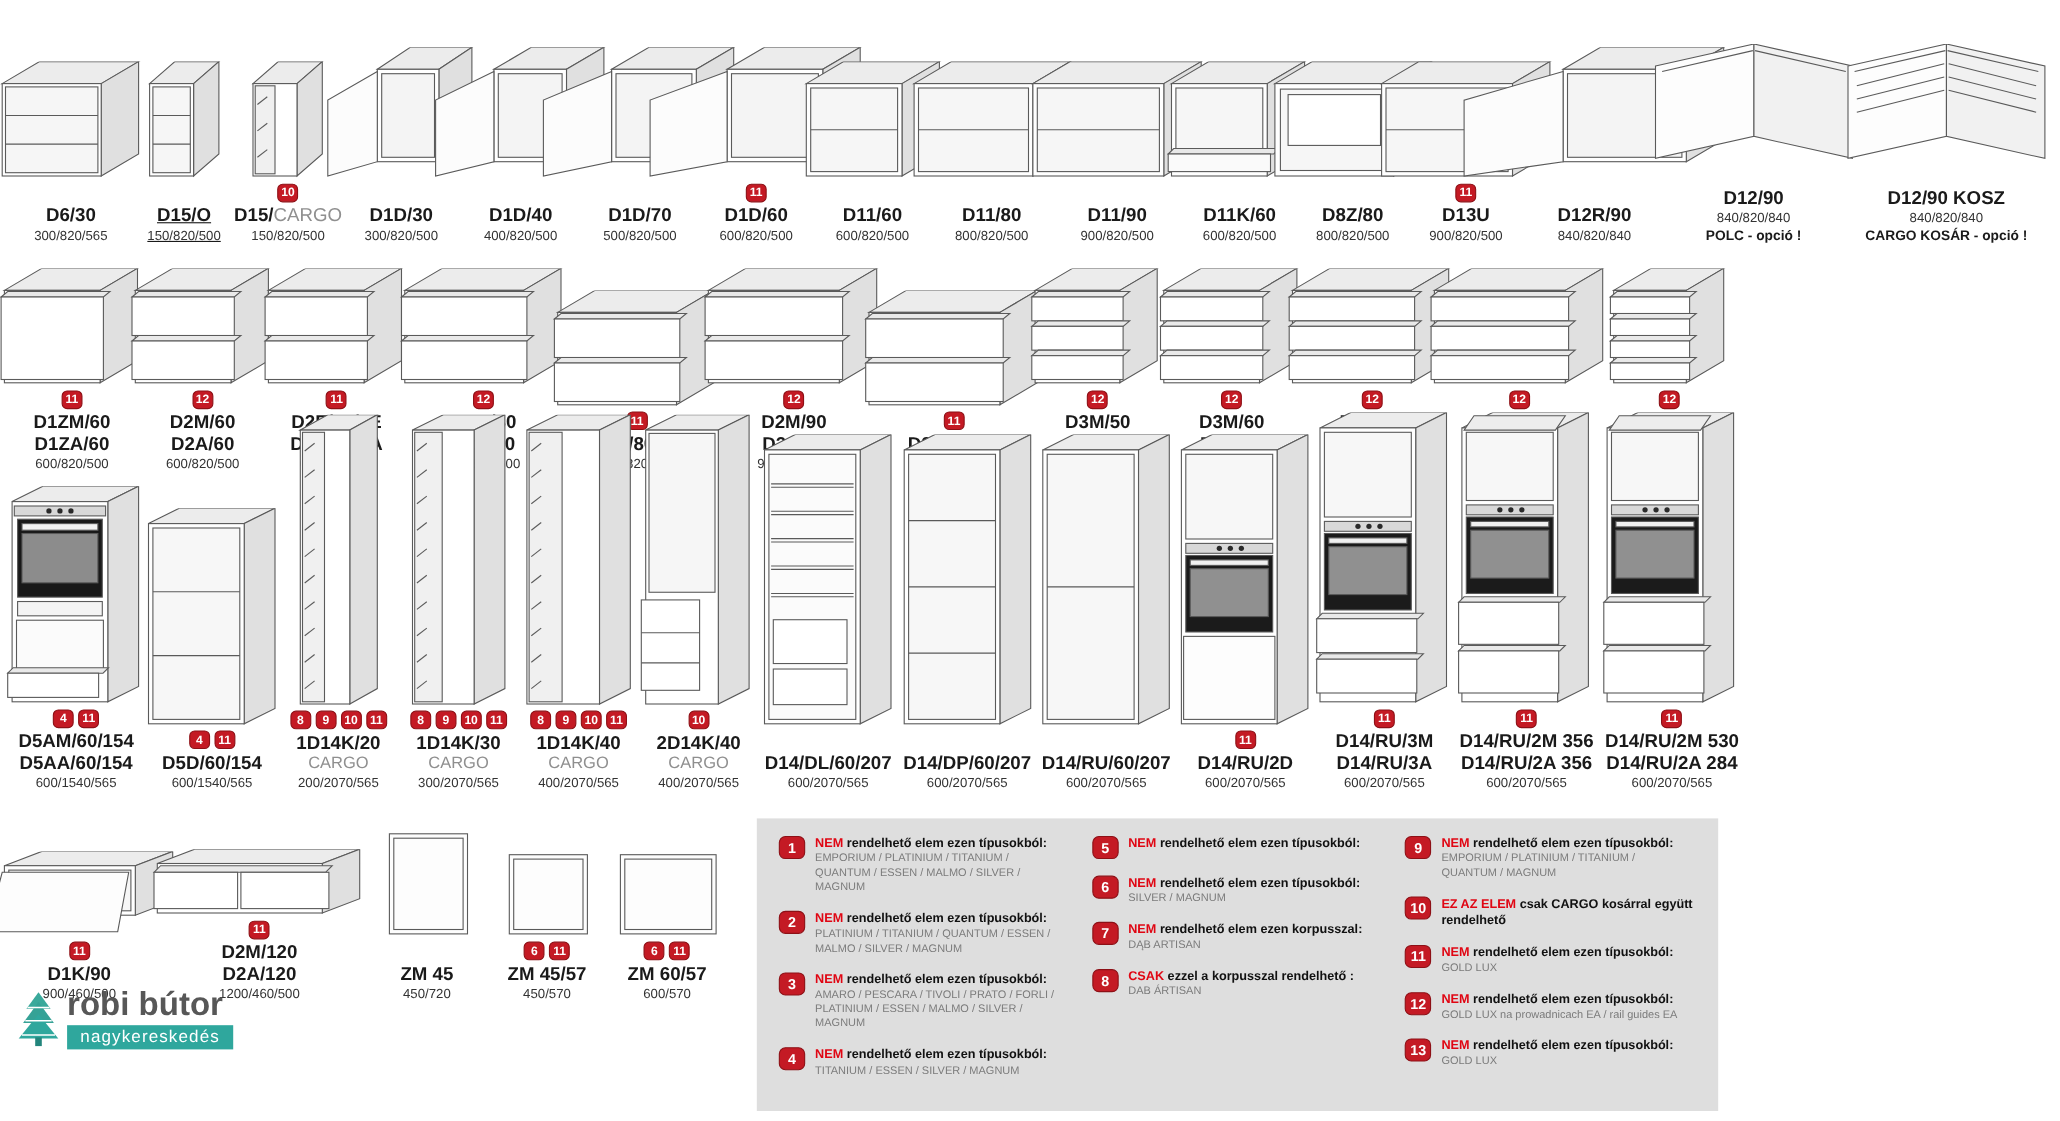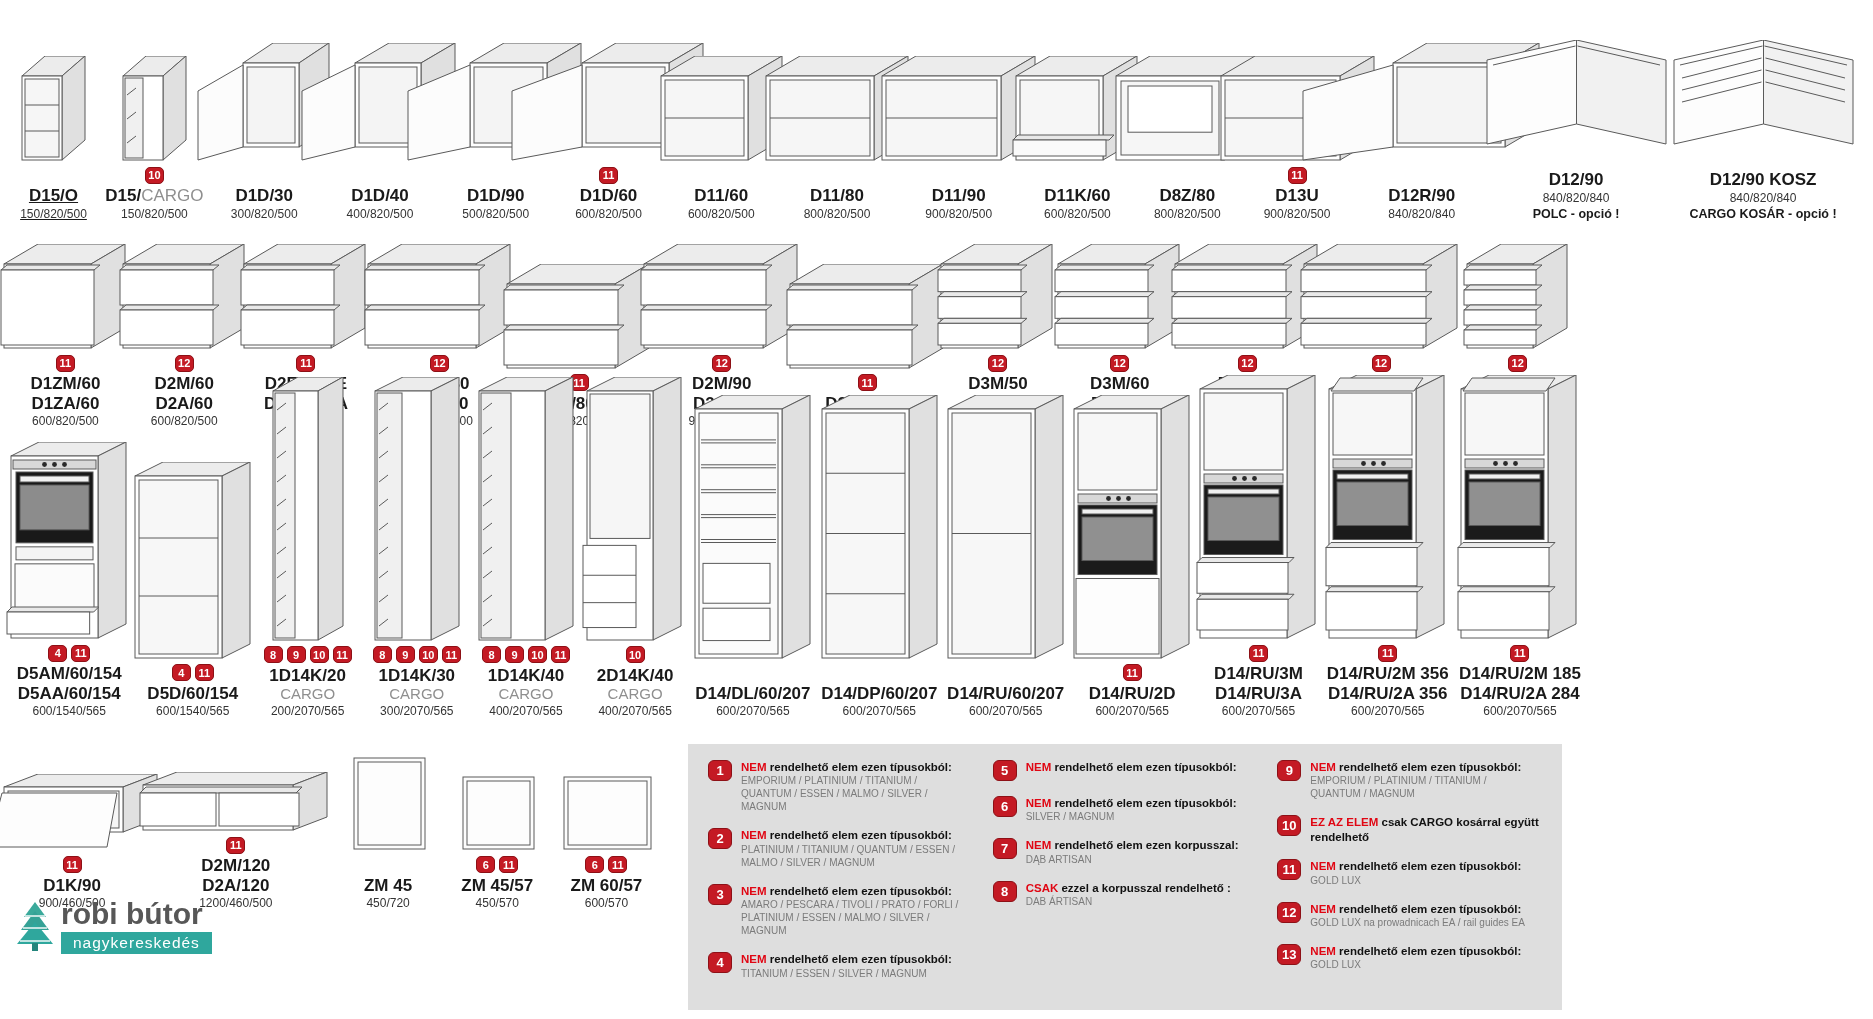--- a/index.html
+++ b/index.html
@@ -28,20 +28,35 @@
 .ldet{font-size:10px;color:#7b7b7b;line-height:1.3;max-width:222px}
 .logo{position:absolute;left:16px;top:898px;display:flex;gap:7px;align-items:center}
 .logo-title{font-size:30px;font-weight:600;color:#575757;line-height:1.05}
 .logo-bar{margin-top:2px;background:#2fa79d;color:#fff;font-size:15.5px;letter-spacing:1px;padding:2px 12px;display:inline-block}
 </style>
 </head>
 <body>
 
 <div id="rows">
     <div class="row" style="top: 6px; left: 6px; width: 1858px;">
+      <div class="item" style="flex: 1.05 1 0px;">
+        <div class="draw" style="height: 140px;">
+          <svg width="132" height="106" viewBox="-4 0 132 106">
+            <polygon points="0,20 34,0 124,0 90,20" fill="#ececec" stroke="#5a5a5a" stroke-width="1"></polygon>
+            <polygon points="90,20 124,0 124,84 90,104" fill="#e0e0e0" stroke="#5a5a5a" stroke-width="1"></polygon>
+            <rect x="0" y="20" width="90" height="84" fill="#fff" stroke="#5a5a5a" stroke-width="1"></rect>
+            <rect x="3" y="23" width="84" height="78" fill="#f6f6f6" stroke="#5a5a5a" stroke-width="1"></rect>
+            <line x1="3" y1="49" x2="87" y2="49" stroke="#5a5a5a" stroke-width="1"></line>
+            <line x1="3" y1="75" x2="87" y2="75" stroke="#5a5a5a" stroke-width="1"></line>
+          </svg>
+        </div>
+        <div class="badges"></div>
+        <div class="iname"><span>D6/30</span></div>
+        <div class="idims">300/820/565</div>
+      </div>
       <div class="item" style="flex: 0.8 1 0px; text-decoration: underline;">
         <div class="draw" style="height: 140px;">
           <svg width="71" height="106" viewBox="-4 0 71 106">
             <polygon points="0,20 23,0 63,0 40,20" fill="#ececec" stroke="#5a5a5a" stroke-width="1"></polygon>
             <polygon points="40,20 63,0 63,84 40,104" fill="#e0e0e0" stroke="#5a5a5a" stroke-width="1"></polygon>
             <rect x="0" y="20" width="40" height="84" fill="#fff" stroke="#5a5a5a" stroke-width="1"></rect>
             <rect x="3" y="23" width="34" height="78" fill="#f6f6f6" stroke="#5a5a5a" stroke-width="1"></rect>
             <line x1="3" y1="49" x2="37" y2="49" stroke="#5a5a5a" stroke-width="1"></line>
             <line x1="3" y1="75" x2="37" y2="75" stroke="#5a5a5a" stroke-width="1"></line>
           </svg>
@@ -100,21 +115,21 @@
         <div class="draw" style="height: 140px;">
           <svg width="183" height="119" viewBox="-66 0 183 119">
             <polygon points="0,20 34,0 111,0 77,20" fill="#ececec" stroke="#5a5a5a" stroke-width="1"></polygon>
             <polygon points="77,20 111,0 111,84 77,104" fill="#e0e0e0" stroke="#5a5a5a" stroke-width="1"></polygon>
             <rect x="0" y="20" width="77" height="84" fill="#fff" stroke="#5a5a5a" stroke-width="1"></rect>
             <rect x="4" y="24" width="69" height="76" fill="#f4f4f4" stroke="#5a5a5a" stroke-width="1"></rect>
             <polygon points="0,22 -62,48 -62,117 0,104" fill="#fcfcfc" stroke="#5a5a5a" stroke-width="1"></polygon>
           </svg>
         </div>
         <div class="badges"></div>
-        <div class="iname"><span>D1D/90</span></div>
+        <div class="iname"><span>D1D/70</span></div>
         <div class="idims">500/820/500</div>
       </div>
       <div class="item" style="flex: 0.95 1 0px;">
         <div class="draw" style="height: 140px;">
           <svg width="201" height="119" viewBox="-74 0 201 119">
             <polygon points="0,20 34,0 121,0 87,20" fill="#ececec" stroke="#5a5a5a" stroke-width="1"></polygon>
             <polygon points="87,20 121,0 121,84 87,104" fill="#e0e0e0" stroke="#5a5a5a" stroke-width="1"></polygon>
             <rect x="0" y="20" width="87" height="84" fill="#fff" stroke="#5a5a5a" stroke-width="1"></rect>
             <rect x="4" y="24" width="79" height="76" fill="#f4f4f4" stroke="#5a5a5a" stroke-width="1"></rect>
             <polygon points="0,22 -70,48 -70,117 0,104" fill="#fcfcfc" stroke="#5a5a5a" stroke-width="1"></polygon>
@@ -802,21 +817,21 @@
             <rect x="8" y="107" width="71" height="43.519999999999996" fill="#909090" stroke="#5a5a5a" stroke-width="1"></rect>
             <polygon points="-3,172.51999999999998 2,167.51999999999998 94,167.51999999999998 89,172.51999999999998" fill="#e9e9e9" stroke="#5a5a5a" stroke-width="1"></polygon>
             <rect x="-3" y="172.51999999999998" width="91" height="38.24000000000001" fill="#fff" stroke="#5a5a5a" stroke-width="1"></rect>
             <polygon points="-3,216.76 2,211.76 94,211.76 89,216.76" fill="#e9e9e9" stroke="#5a5a5a" stroke-width="1"></polygon>
             <rect x="-3" y="216.76" width="91" height="38.24000000000001" fill="#fff" stroke="#5a5a5a" stroke-width="1"></rect>
           </svg>
         </div>
         <div class="badges">
           <span class="badge">11</span>
         </div>
-        <div class="iname"><span>D14/RU/2M 185</span></div>
+        <div class="iname"><span>D14/RU/2M 530</span></div>
         <div class="iname">D14/RU/2A 284</div>
         <div class="idims">600/2070/565</div>
       </div>
     </div>
     <div class="row" style="top: 740px; left: 6px; width: 655px;">
       <div class="item" style="flex: 1.15 1 0px;">
         <div class="draw" style="height: 92px;">
           <svg width="177" height="78" viewBox="-20 0 177 78">
             <polygon points="0,13 34,0 153,0 119,13" fill="#ececec" stroke="#5a5a5a" stroke-width="1"></polygon>
             <polygon points="119,13 153,0 153,45 119,58" fill="#e0e0e0" stroke="#5a5a5a" stroke-width="1"></polygon>

